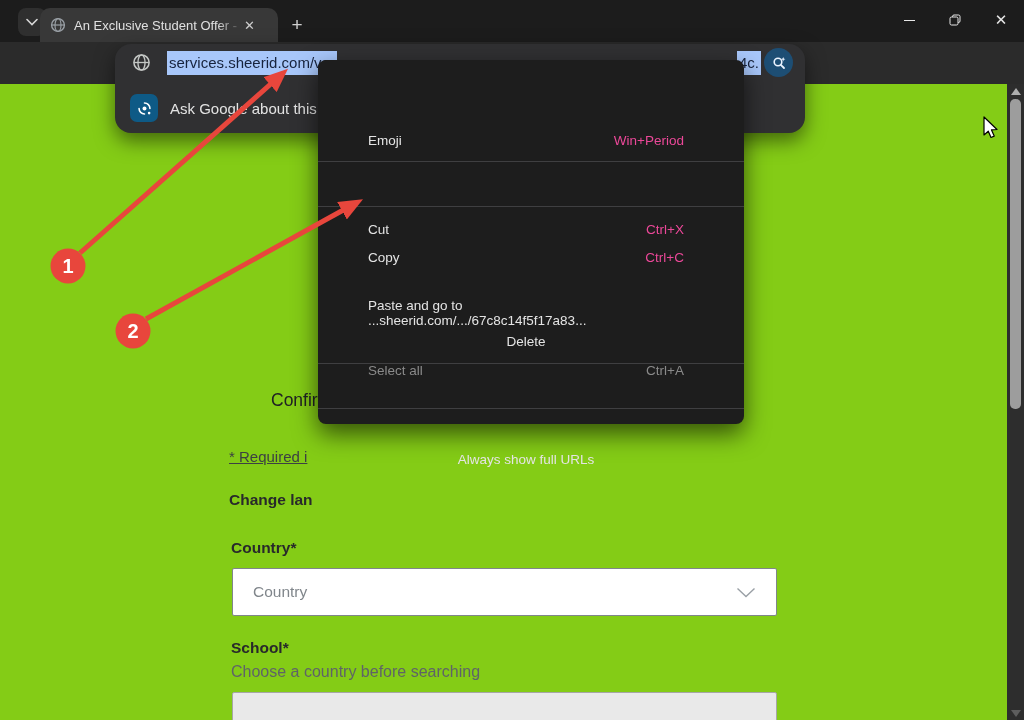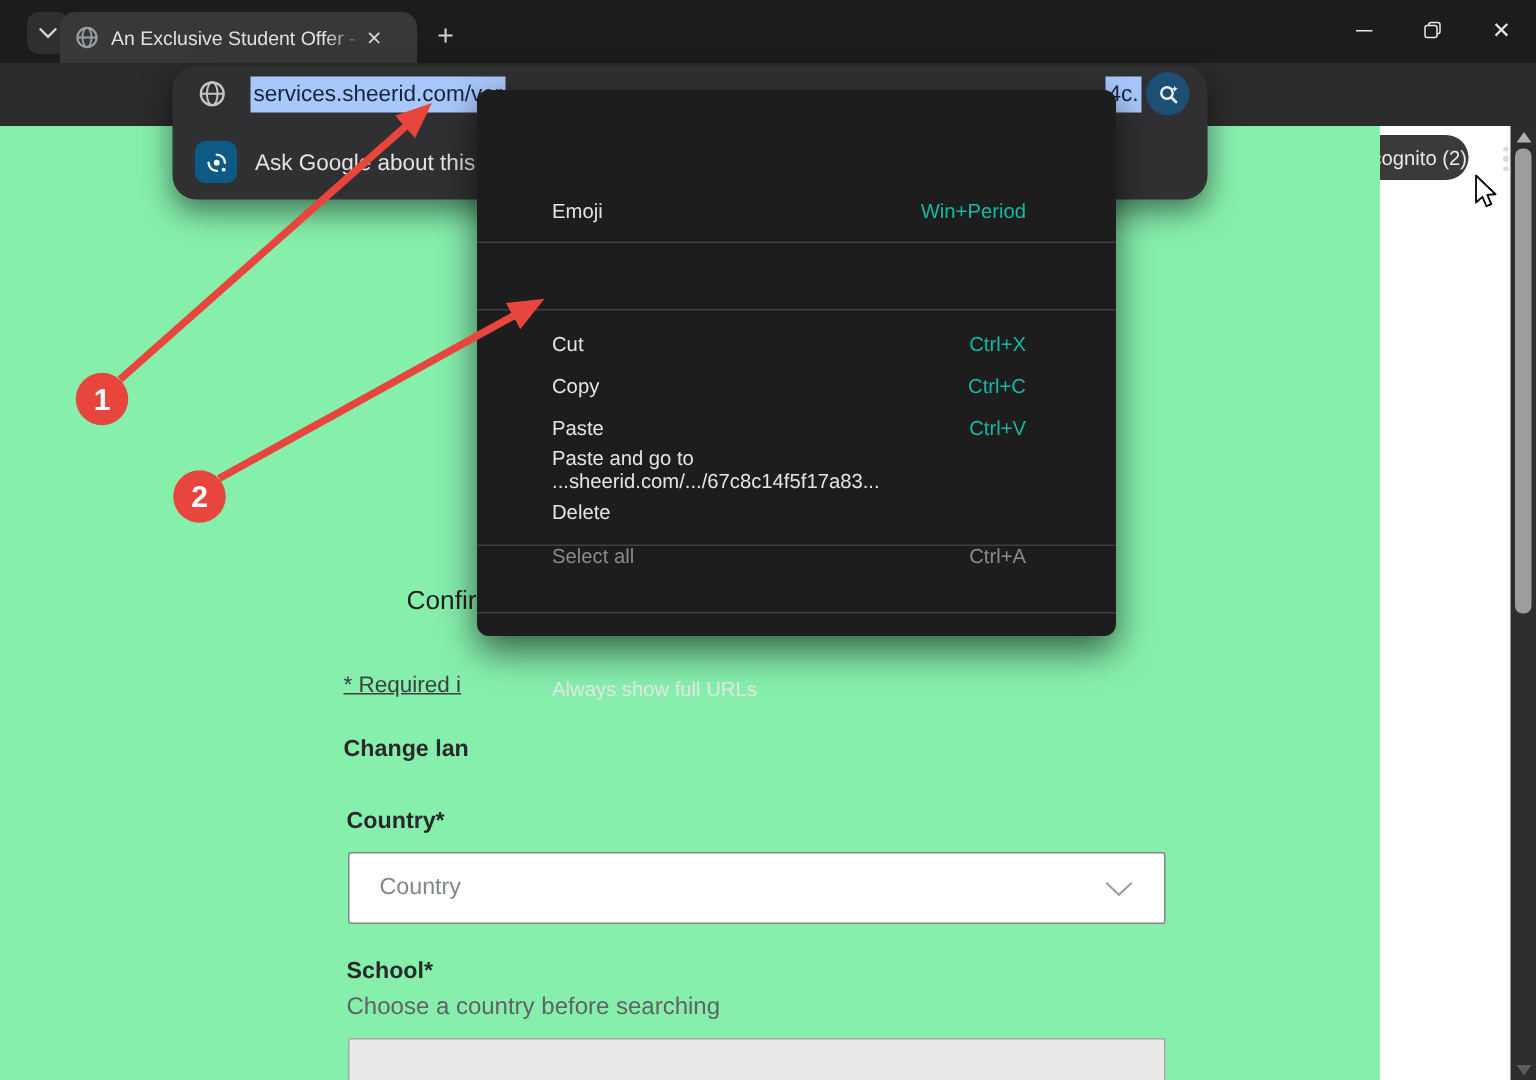--- a/index.html
+++ b/index.html
@@ -23,21 +23,21 @@
   .winctl { top:0; width:44px; height:40px; display:flex; align-items:center;
     justify-content:center; color:#e8e8e8; }
   #btn-min { left:887px; } #btn-max { left:933px; } #btn-close { left:979px; }
   #btn-min span { display:block; width:11px; height:1px; background:#e8e8e8; }
   #btn-close { font-size:15px; font-weight:400; }
 
   #toolbar { left:0; top:42px; width:1024px; height:42px; background:#2b2b2b; }
   .navbtn { top:50px; width:28px; height:28px; display:flex; align-items:center;
     justify-content:center; }
 
-  #page { left:0; top:84px; width:920px; height:636px; background:#86efac; }
+  #page { left:0; top:84px; width:1024px; height:636px; background:#84cc16; }
 
   
   #omnibox { left:115px; top:44px; width:690px; height:89px; background:#303032;
     border-radius:16px; box-shadow:0 8px 20px rgba(0,0,0,.5); z-index:20; }
   .sel-seg { position:absolute; top:7px; height:24px; background:#a8c7fa;
     color:#17233d; font-size:15px; line-height:24px; padding:0 2px; white-space:nowrap; }
   #url-left { left:52px; }
   #url-right { left:622px; }
   #lens-btn { position:absolute; left:649px; top:4px; width:29px; height:29px;
     border-radius:50%; background:#1d4e74; display:flex; align-items:center; justify-content:center; }
@@ -53,22 +53,22 @@
     background:#3a3a3c; display:flex; align-items:center; padding-left:11px; }
   #incognito-label { color:#e8e8e8; font-size:13.5px; margin-left:8px; white-space:nowrap; }
   #menu3dots { left:993px; top:50px; width:22px; height:28px; display:flex;
     flex-direction:column; align-items:center; justify-content:center; gap:3px; }
   #menu3dots i { width:3.4px; height:3.4px; border-radius:50%; background:#dcdcdc; }
 
   
   #ctxmenu { left:318px; top:60px; width:426px; height:364px; background:#1d1d1d;
     border-radius:8px; box-shadow:0 10px 24px rgba(0,0,0,.6); z-index:30; }
   .mi { position:absolute; left:0; width:390px; height:28px; display:flex;
-    align-items:center; padding:0 24px 0 50px; font-size:13.5px; color:#e4e4e4; }
-  .mi .sc { margin-left:auto; color:#14b8a6; }
+    align-items:center; padding:0 24px 0 50px; font-size:13.5px; color:#e4e4e4;justify-content:center; }
+  .mi .sc { margin-left:auto; color:#ec4899; }
   .mi.dis, .mi.dis .sc { color:#8a8a8a; }
   .msep { position:absolute; left:0; width:426px; height:1px; background:#3f3f41; }
 
   
   .frag { color:#202124; white-space:nowrap; }
   #heading-frag { left:271px; top:306px; font-size:17.5px; font-weight:500; }
   #required-frag { left:229px; top:364px; font-size:15px; color:#3c4043;text-decoration:underline; }
   #changelang-frag { left:229px; top:407px; font-size:15.5px; font-weight:700; color:#28292b; }
   .flabel { left:231px; font-size:15.5px; font-weight:700; color:#28292b; white-space:nowrap; }
   #country-select { left:232px; top:484px; width:545px; height:48px; background:#fff;
@@ -231,24 +231,20 @@
     <div class="msep" style="top:101px"></div>
     <div class="msep" style="top:146px"></div>
     <div class="mi" style="top:183px">
       <span>Copy</span>
       <span class="sc">Ctrl+C</span>
     </div>
     <div class="mi" style="top:155px">
       <span>Cut</span>
       <span class="sc">Ctrl+X</span>
     </div>
-    <div class="mi" style="top:211px">
-      <span>Paste</span>
-      <span class="sc">Ctrl+V</span>
-    </div>
     <div class="mi" style="top:239px">
       <span>Paste and go to ...sheerid.com/.../67c8c14f5f17a83...</span>
     </div>
     <div class="mi" style="top:267px">
       <span>Delete</span>
     </div>
     <div class="msep" style="top:303px"></div>
     <div class="mi dis" style="top:296px">
       <span>Select all</span>
       <span class="sc">Ctrl+A</span>

